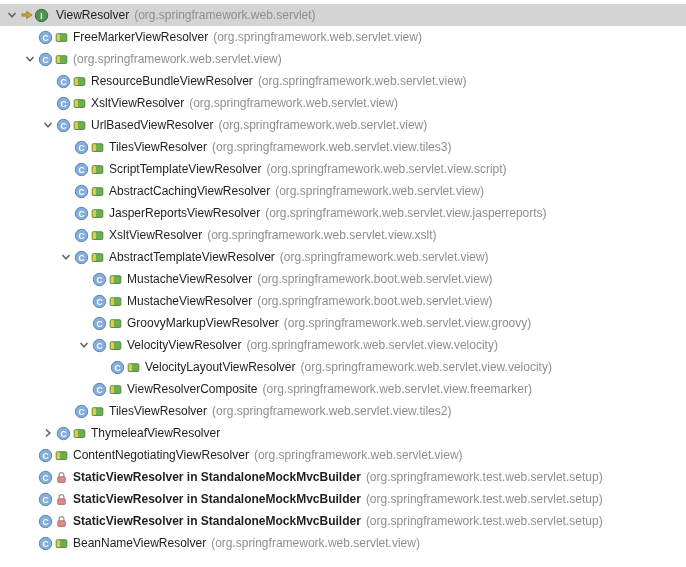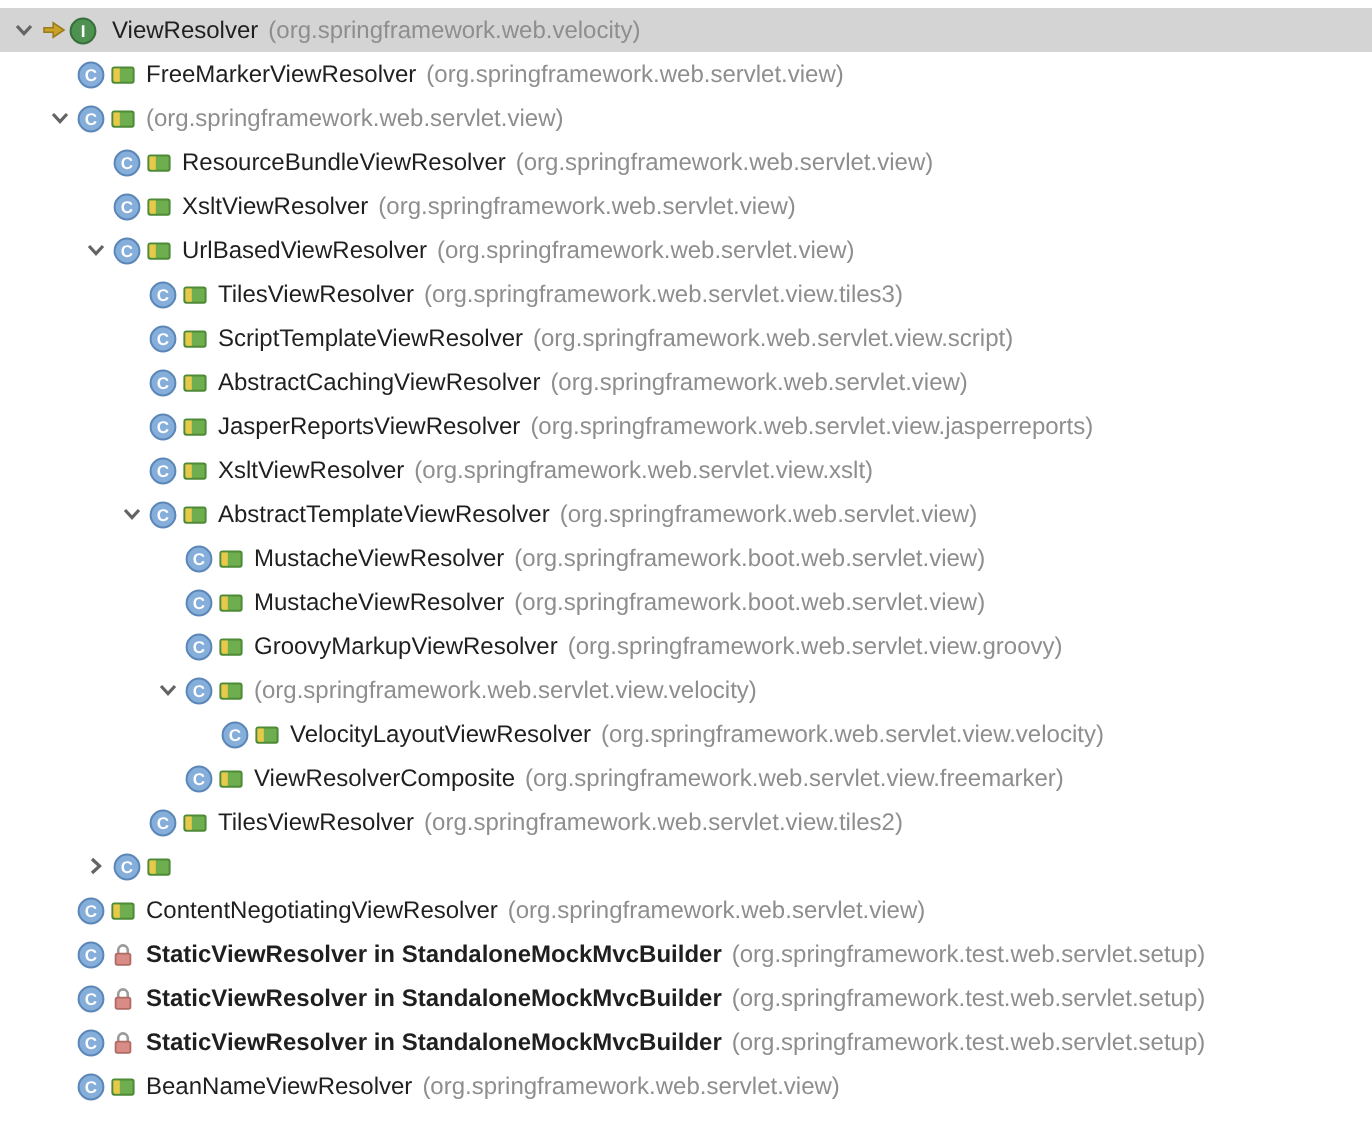--- a/index.html
+++ b/index.html
@@ -67,21 +67,21 @@
         </svg>
       </span>
     <span class="cicon">
         <svg width="15" height="15" viewBox="0 0 15 15">
           <circle cx="7.5" cy="7.5" r="6.2" fill="#4f9151" stroke="#35703a" stroke-width="1"></circle>
           <text x="7.5" y="10.7" text-anchor="middle" font-size="8.5" font-weight="bold" font-family="Liberation Sans,sans-serif" fill="#ffffff">I</text>
         </svg>
       </span>
 
     <span class="name">ViewResolver</span>
-    <span class="pkg">(org.springframework.web.velocity)</span>
+    <span class="pkg">(org.springframework.web.servlet)</span>
   </div>
     <div class="row" style="padding-left: 22px;">
     <span class="chevron"></span>
 
     <span class="cicon">
         <svg width="15" height="15" viewBox="0 0 15 15">
           <circle cx="7.5" cy="7.5" r="6.2" fill="#86aedb" stroke="#5b86b8" stroke-width="1"></circle>
           <text x="7.5" y="10.7" text-anchor="middle" font-size="8.5" font-weight="bold" font-family="Liberation Sans,sans-serif" fill="#ffffff">C</text>
         </svg>
       </span>
@@ -351,20 +351,21 @@
           <circle cx="7.5" cy="7.5" r="6.2" fill="#86aedb" stroke="#5b86b8" stroke-width="1"></circle>
           <text x="7.5" y="10.7" text-anchor="middle" font-size="8.5" font-weight="bold" font-family="Liberation Sans,sans-serif" fill="#ffffff">C</text>
         </svg>
       </span>
     <span class="micon">
         <svg width="13" height="13" viewBox="0 0 13 13">
           <rect x="1.2" y="2.8" width="10.6" height="7.6" rx="1" fill="#6fae4e" stroke="#4e8a37" stroke-width="1"></rect>
           <path d="M1.7 3.3 h3.2 v6.6 h-2.2 a1 1 0 0 1 -1 -1 Z" fill="#e9c94a"></path>
         </svg>
       </span>
+    <span class="name">VelocityViewResolver</span>
     <span class="pkg">(org.springframework.web.servlet.view.velocity)</span>
   </div>
     <div class="row" style="padding-left: 94px;">
     <span class="chevron"></span>
 
     <span class="cicon">
         <svg width="15" height="15" viewBox="0 0 15 15">
           <circle cx="7.5" cy="7.5" r="6.2" fill="#86aedb" stroke="#5b86b8" stroke-width="1"></circle>
           <text x="7.5" y="10.7" text-anchor="middle" font-size="8.5" font-weight="bold" font-family="Liberation Sans,sans-serif" fill="#ffffff">C</text>
         </svg>
@@ -426,20 +427,21 @@
           <circle cx="7.5" cy="7.5" r="6.2" fill="#86aedb" stroke="#5b86b8" stroke-width="1"></circle>
           <text x="7.5" y="10.7" text-anchor="middle" font-size="8.5" font-weight="bold" font-family="Liberation Sans,sans-serif" fill="#ffffff">C</text>
         </svg>
       </span>
     <span class="micon">
         <svg width="13" height="13" viewBox="0 0 13 13">
           <rect x="1.2" y="2.8" width="10.6" height="7.6" rx="1" fill="#6fae4e" stroke="#4e8a37" stroke-width="1"></rect>
           <path d="M1.7 3.3 h3.2 v6.6 h-2.2 a1 1 0 0 1 -1 -1 Z" fill="#e9c94a"></path>
         </svg>
       </span>
+    <span class="name">ThymeleafViewResolver</span>
   </div>
     <div class="row" style="padding-left: 22px;">
     <span class="chevron"></span>
 
     <span class="cicon">
         <svg width="15" height="15" viewBox="0 0 15 15">
           <circle cx="7.5" cy="7.5" r="6.2" fill="#86aedb" stroke="#5b86b8" stroke-width="1"></circle>
           <text x="7.5" y="10.7" text-anchor="middle" font-size="8.5" font-weight="bold" font-family="Liberation Sans,sans-serif" fill="#ffffff">C</text>
         </svg>
       </span>

